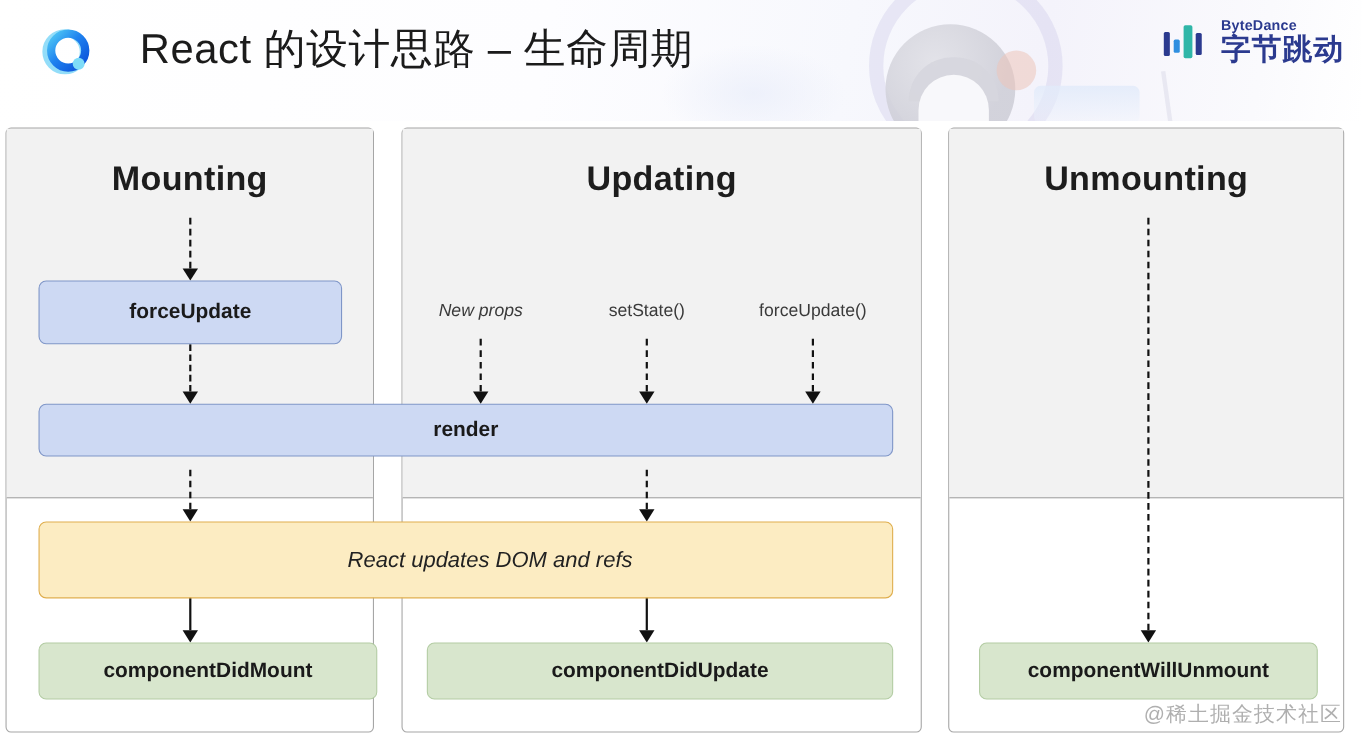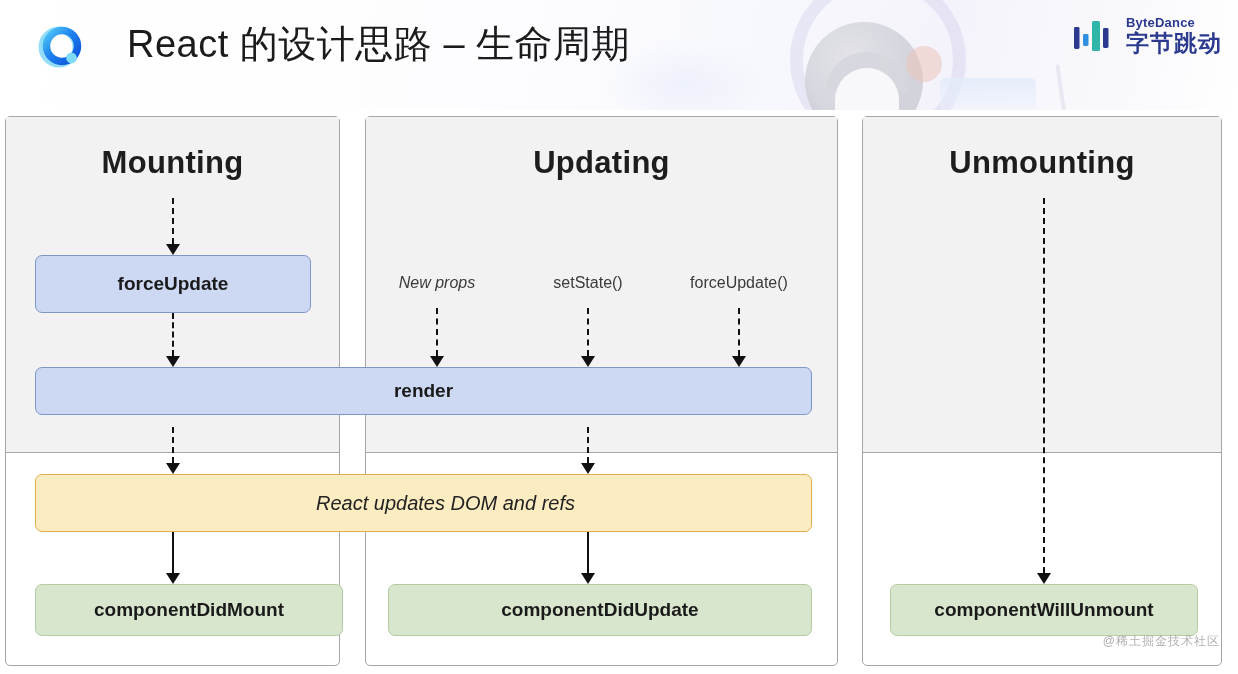--- a/index.html
+++ b/index.html
@@ -107,21 +107,21 @@
     align-items: center;
     gap: 9px;
   }
   #bd-mark { width: 44px; height: 36px; }
   #bd-text { display: flex; flex-direction: column; line-height: 1; }
   #bd-en {
     font-size: 13px; font-weight: 700; color: #2b3a8f;
     letter-spacing: 0.2px;
   }
   #bd-cn {
-    font-size: 23px; font-weight: 700; color: #2b3a8f;
+    font-size: 27px; font-weight: 700; color: #2b3a8f;
     margin-top: 3px; letter-spacing: 1px;
   }
 
   
   #diagram {
     position: absolute;
     left: 0; top: 110px;
     width: 1238px; height: 564px;
   }
 
@@ -192,21 +192,21 @@
     width: 276px; height: 58px;
     font-size: 19px;
   }
   #node-render {
     left: 35px; top: 257px;
     width: 777px; height: 48px;
     font-size: 19px;
   }
   #node-dom {
     left: 35px; top: 364px;
-    width: 777px; height: 58px; padding-left: 44px;
+    width: 777px; height: 70px; padding-left: 44px;
   }
   #node-did-mount {
     left: 35px; top: 474px;
     width: 308px; height: 52px;
     font-size: 19px;
   }
   #node-did-update {
     left: 388px; top: 474px;
     width: 424px; height: 52px;
     font-size: 19px;
@@ -253,22 +253,22 @@
     left: 0;
     width: 0; height: 0;
     border-left: 7px solid transparent;
     border-right: 7px solid transparent;
     border-top: 11px solid #111111;
   }
 
   
   #watermark {
     position: absolute;
-    right: 18px; bottom: 24px;
-    font-size: 12px;
+    right: 18px; bottom: 12px;
+    font-size: 19px;
     color: rgba(110,110,110,0.55);
     letter-spacing: 1px;
     white-space: nowrap;
     text-align: right;
   }
 </style>
 </head>
 <body>
 
 <div id="page">

